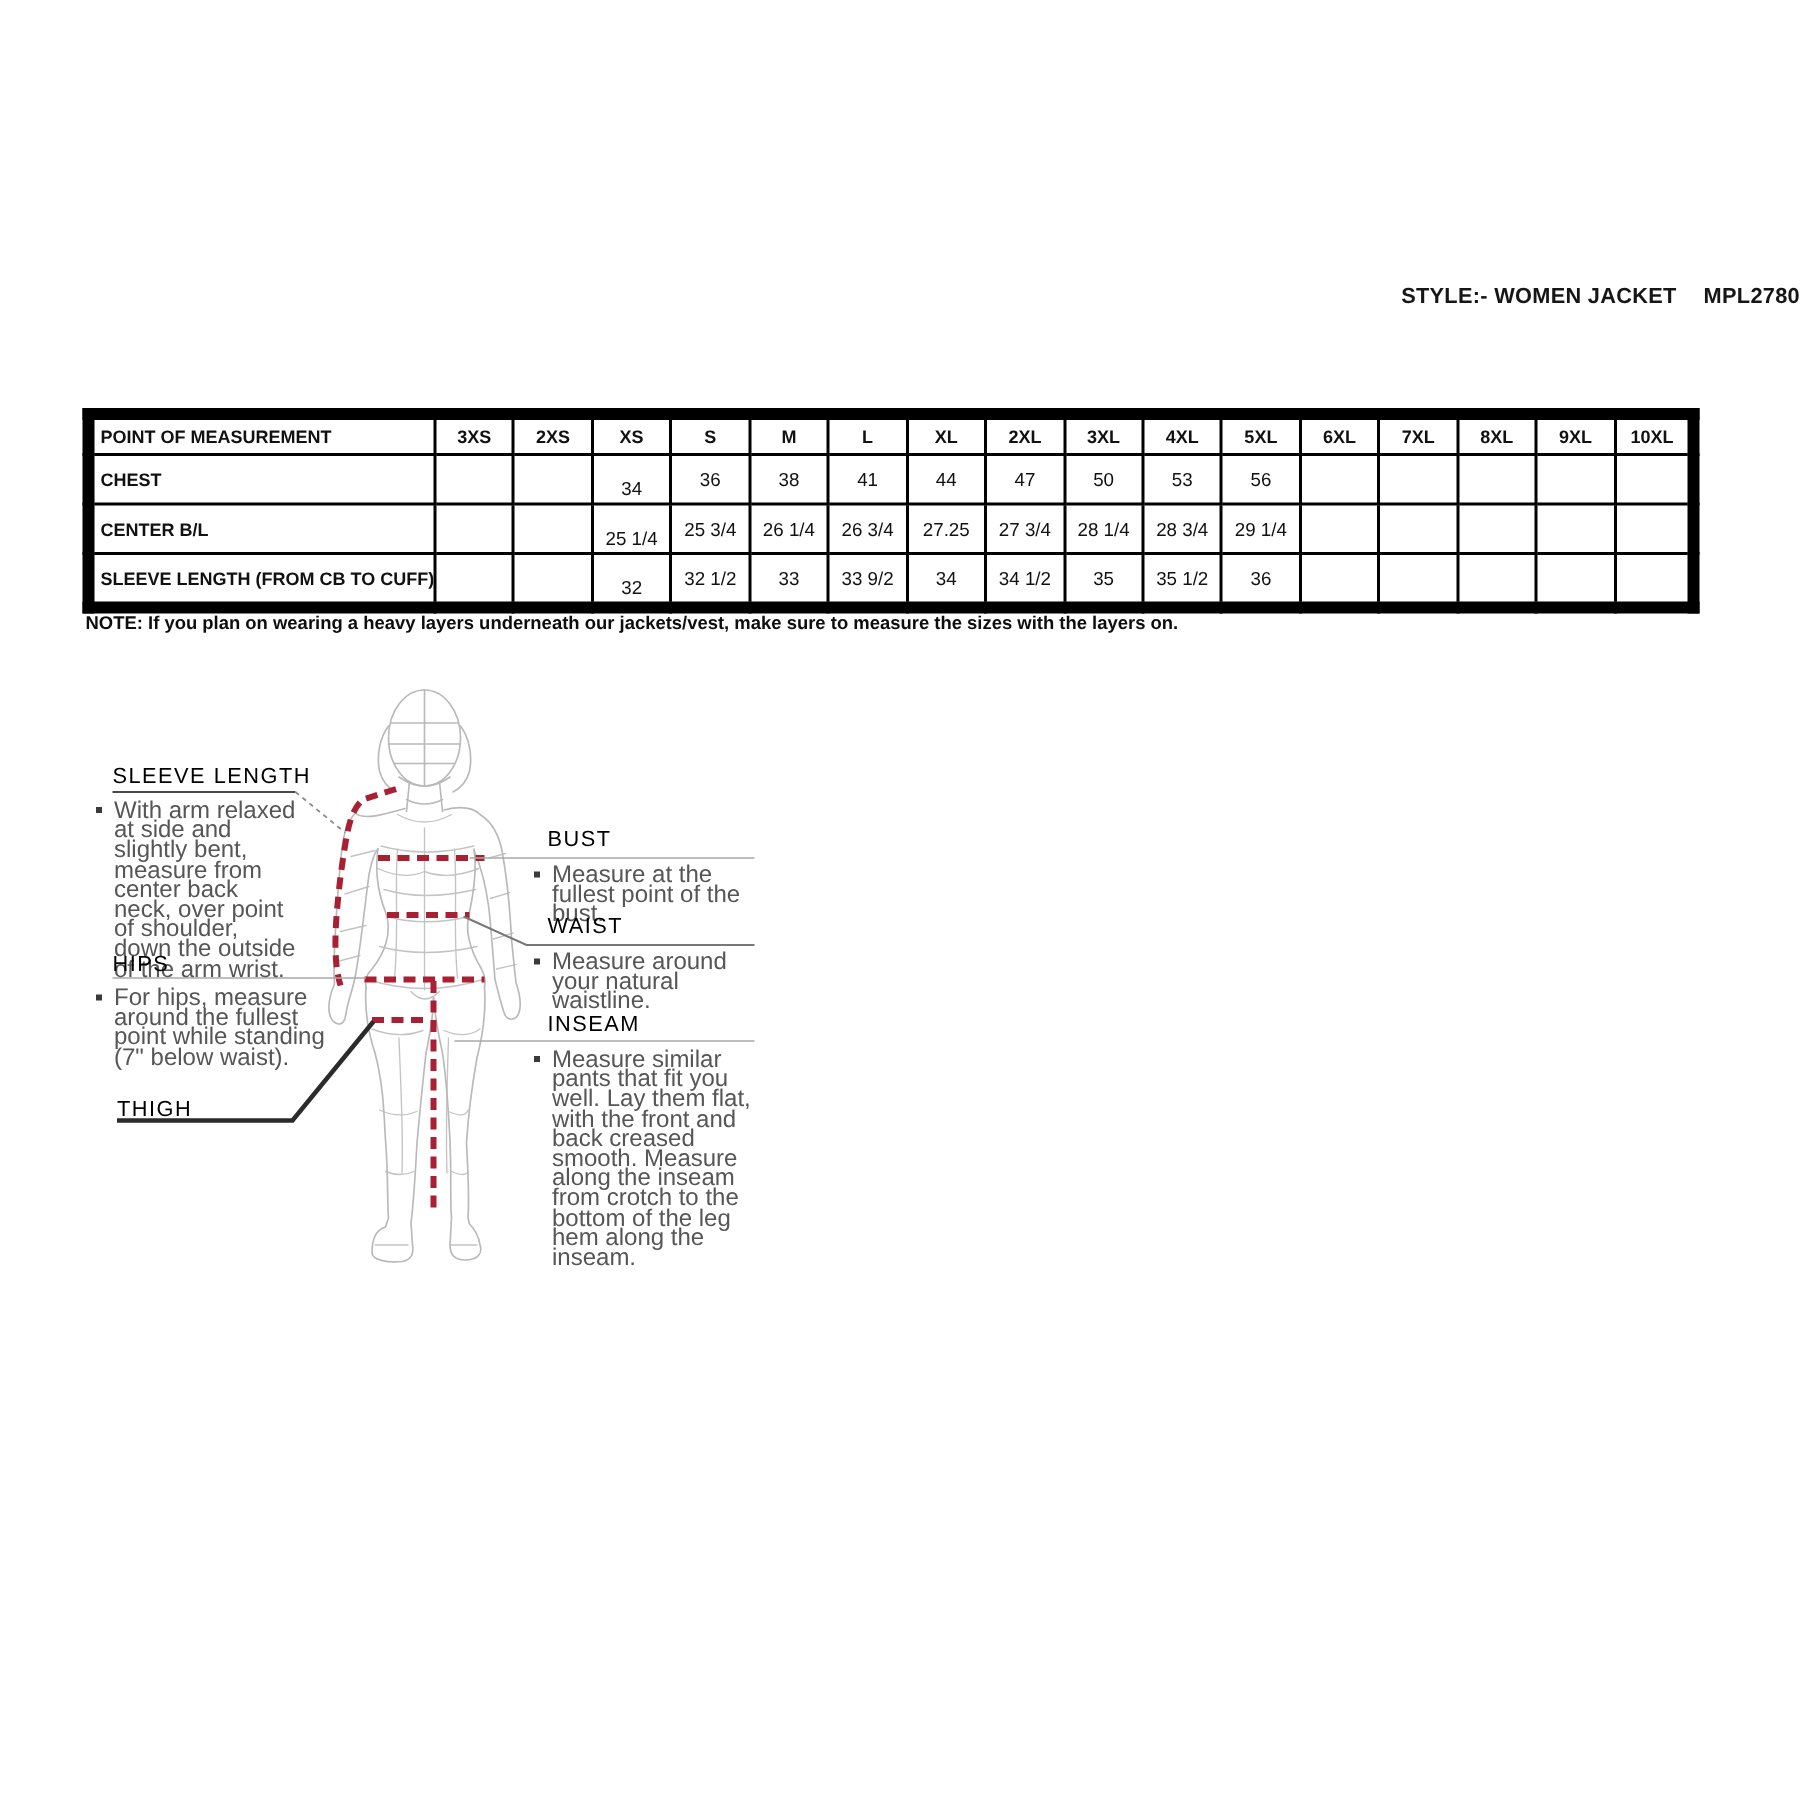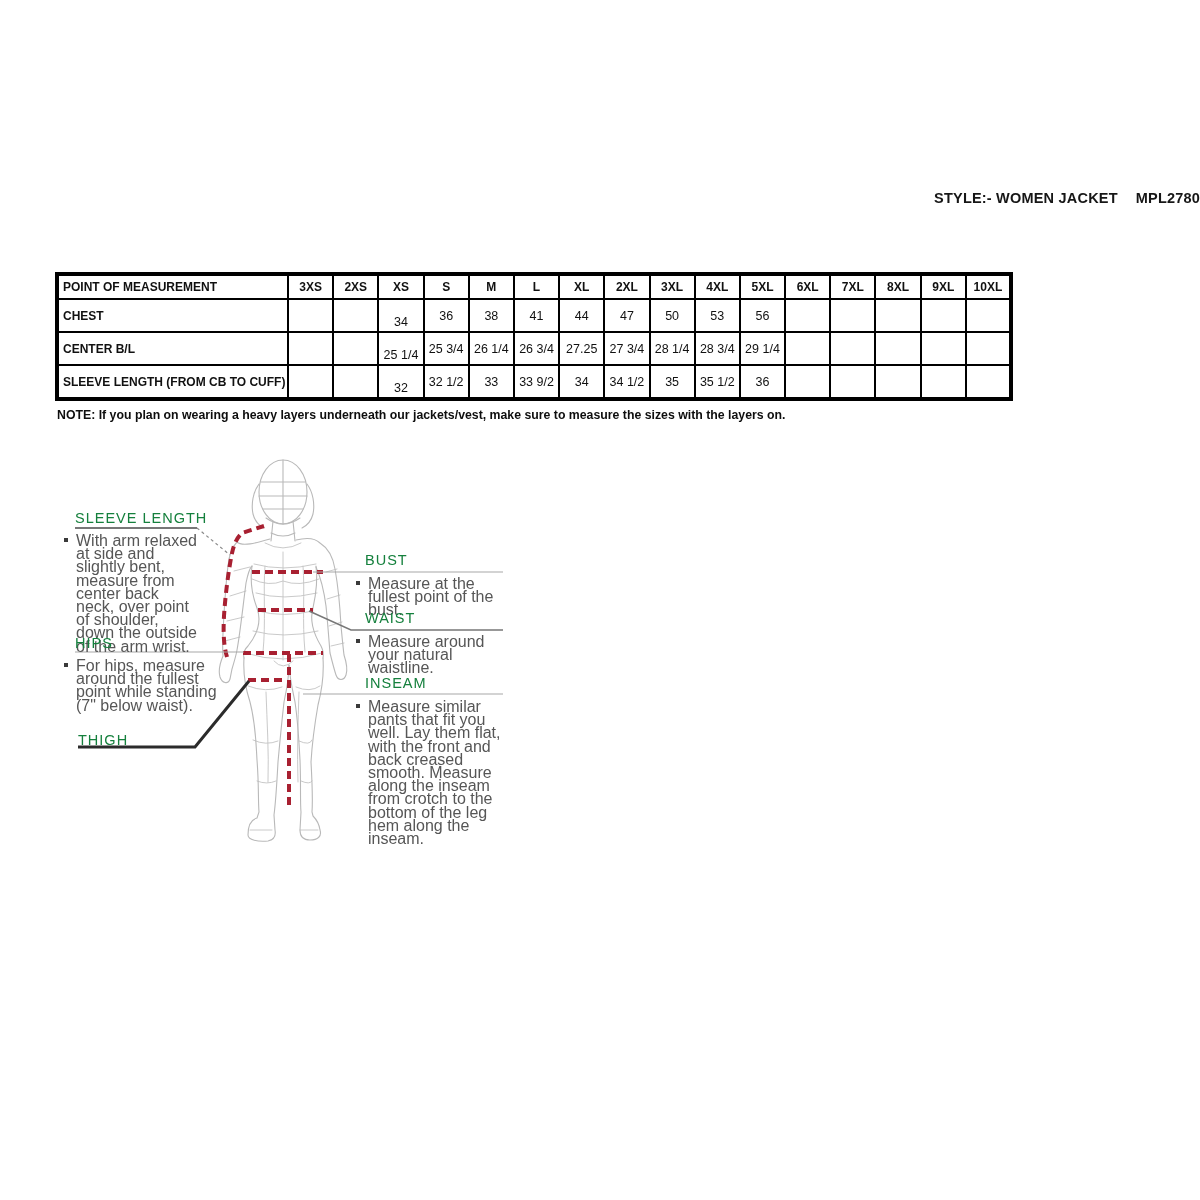--- a/index.html
+++ b/index.html
@@ -8,40 +8,40 @@
     font-family:"Liberation Sans", sans-serif; overflow:hidden; color:#111;
   }
   
   .title {
     position:absolute; top:190px; left:56px; width:1144px; text-align:right;
     font-size:14.5px; font-weight:bold; letter-spacing:.2px; color:#161616;
   }
   .title .code { margin-left:18px; }
   
   table.size {
-    position:absolute; top:272px; left:55px; width:958px;
+    position:absolute; top:272px; left:55px; width:1078px;
     border-collapse:collapse; table-layout:fixed;
-    border:4px solid #000000;
+    border:8px solid #000000;
   }
   .size th, .size td { border:2px solid #000; overflow:hidden; white-space:nowrap; }
   .size col.poml { width:231px; }
   .size thead th { height:20px; font-size:12px; font-weight:bold; text-align:center; }
   .size thead th.poml-h { text-align:left; padding-left:4px; }
   .size tbody th { height:28px; font-size:12px; font-weight:bold; text-align:left; padding-left:4px; }
   .size tbody td { height:28px; font-size:12.5px; text-align:center; vertical-align:middle; }
   .size tbody td.xs-low { vertical-align:bottom; padding-bottom:2px; }
   
   .note {
     position:absolute; top:408px; left:57px; font-size:12.3px; font-weight:bold; color:#0e0e0e;
   }
   
   .diagram { position:absolute; left:60px; top:440px; width:470px; height:430px; }
   .diagram svg { position:absolute; left:0; top:0; }
   .dheading {
-    position:absolute; font-size:14.5px; letter-spacing:1px; color:#15803d; white-space:nowrap;
+    position:absolute; font-size:14.5px; letter-spacing:1px; color:#000000; white-space:nowrap;
   }
   .ddesc {
     position:absolute; font-size:16px; line-height:13.2px; color:#565656;
   }
   .bullet {
     position:absolute; left:-12px; top:4px; width:4px; height:4px; background:#3a3a3a; display:block;
   }
 </style>
 </head>
 <body>

